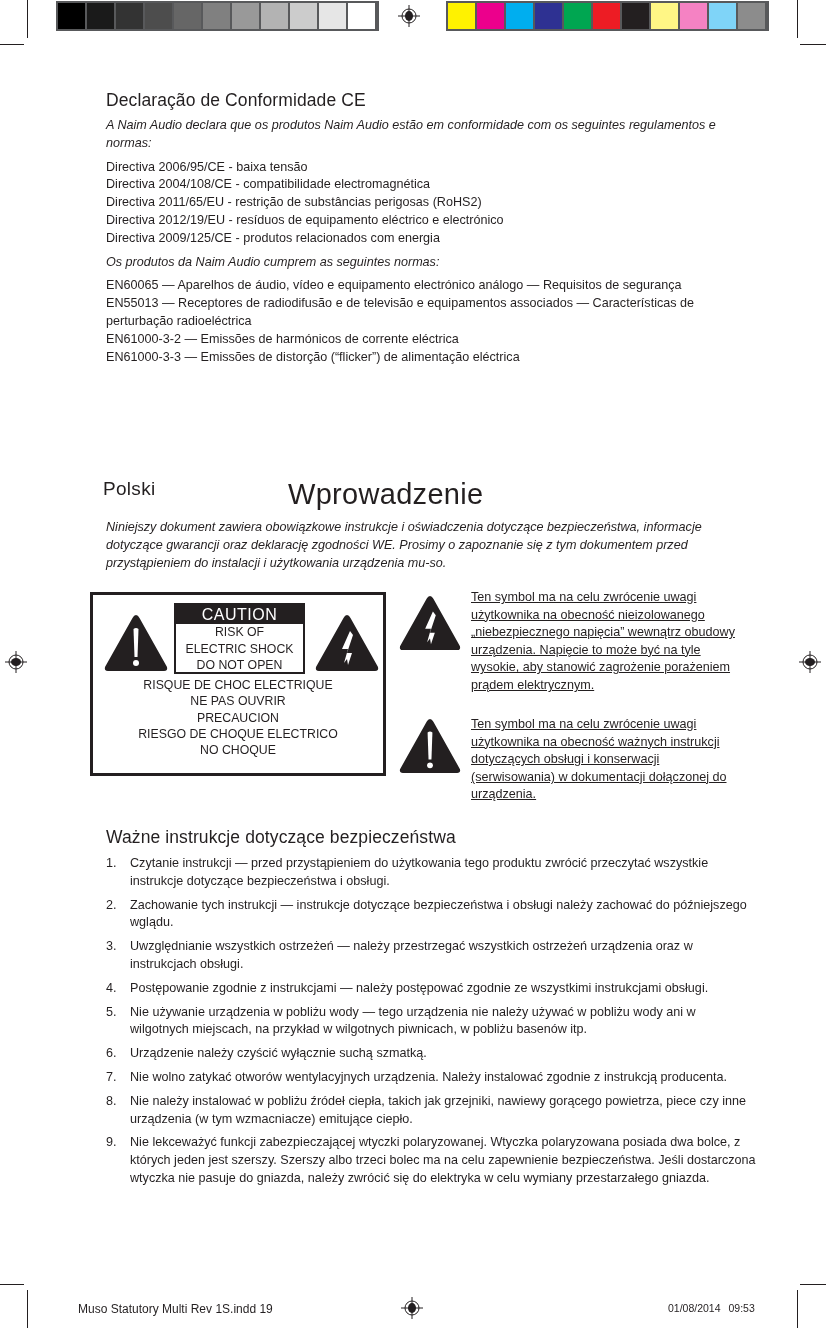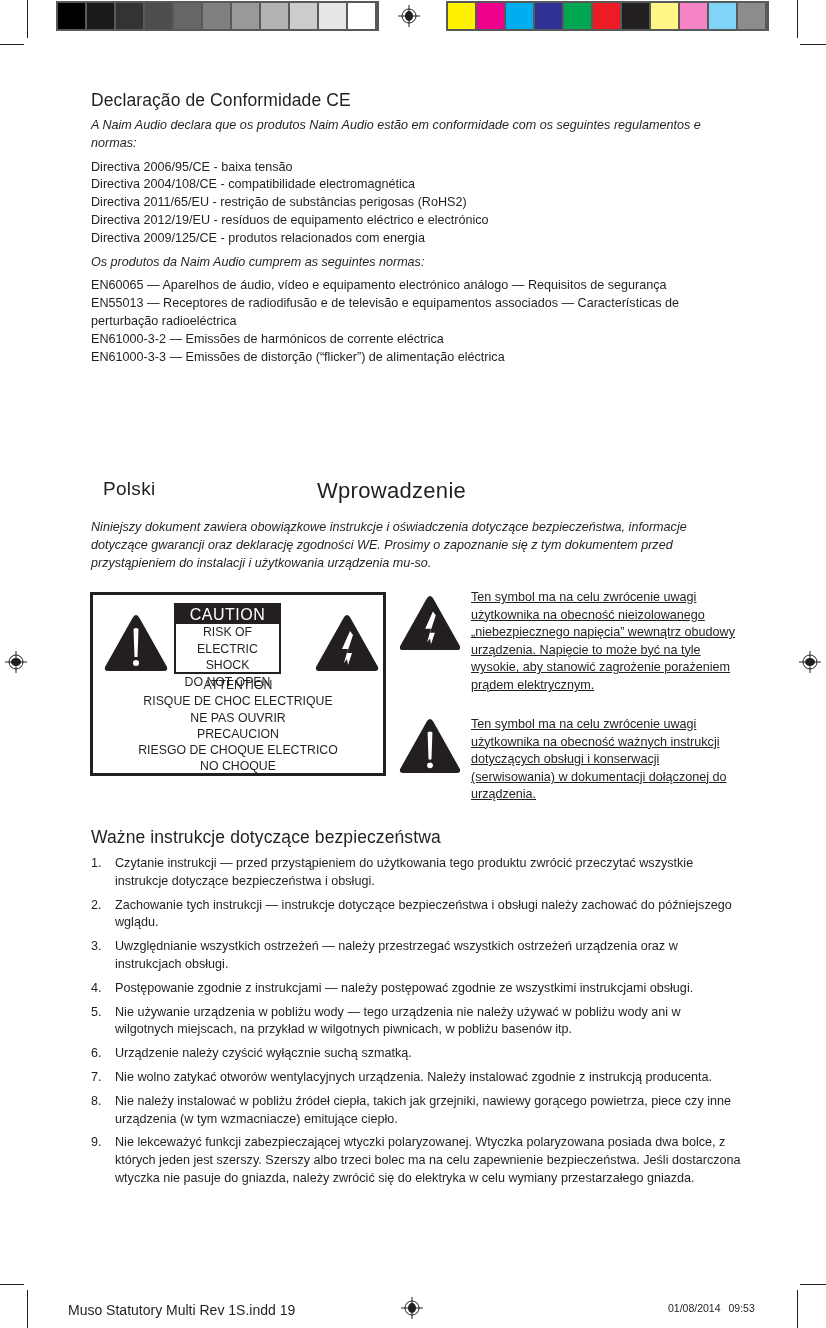--- a/index.html
+++ b/index.html
@@ -8,55 +8,55 @@
 
   
   .colorbar { position: absolute; top: 1px; height: 30px; background: #58595b; display: flex; gap: 2px; padding: 2px; }
   .colorbar .swatch { width: 27px; height: 26px; }
   #bar-gray { left: 56px; width: 323px; }
   #bar-color { left: 446px; width: 323px; }
   .trim { position: absolute; background: #231f20; }
   .reg { position: absolute; width: 22px; height: 22px; }
 
   
-  .content { position: absolute; left: 91px; width: 650px; }
+  .content { position: absolute; left: 106px; width: 650px; }
   .h2 { font-size: 17.5px; font-weight: normal; letter-spacing: 0.1px; }
   .p { font-size: 12.6px; line-height: 17.8px; font-style: italic; }
   .mb6 { margin-bottom: 6px; }
 
   #section-pt { top: 90px; }
   #section-pt .h2 { margin-bottom: 6px; }
   .lines div { font-size: 12.6px; line-height: 17.8px; }
 
   #lang-title { position: absolute; top: 478px; left: 103px; font-size: 19px; letter-spacing: 0.3px; }
-  #intro-title { position: absolute; top: 478px; left: 317px; font-size: 22px; letter-spacing: 0.3px; }
+  #intro-title { position: absolute; top: 478px; left: 288px; font-size: 29px; letter-spacing: 0.3px; }
   #intro-body { top: 519px; }
 
   
   #caution-panel { position: absolute; left: 90px; top: 592px; width: 296px; height: 184px; border: 3px solid #231f20; }
-  #caution-box { position: absolute; left: 81px; top: 8px; width: 107px; height: 71px; border: 2px solid #231f20; }
+  #caution-box { position: absolute; left: 81px; top: 8px; width: 131px; height: 71px; border: 2px solid #231f20; }
   #caution-head { background: #231f20; color: #fff; text-align: center; font-size: 16px; line-height: 19px; letter-spacing: 0.5px; }
   .cbox-line { text-align: center; font-size: 12.3px; line-height: 16.5px; }
   #caution-lines { position: absolute; left: 0; right: 0; top: 82px; text-align: center; }
   #caution-lines div { font-size: 12.3px; line-height: 16.3px; }
   .tri { position: absolute; }
 
   .sym-icon { position: absolute; }
   .sym-text { position: absolute; left: 471px; width: 270px; font-size: 12.6px; line-height: 17.6px; text-decoration: underline; }
   #sym1-text { top: 589px; }
   #sym2-text { top: 716px; }
 
   #safety { top: 827px; }
   #safety .h2 { margin-bottom: 7px; }
   ol.items { list-style: none; }
   ol.items li { position: relative; padding-left: 24px; font-size: 12.6px; line-height: 17.8px; margin-bottom: 6px; }
   ol.items li .num { position: absolute; left: 0; top: 0; }
 
   
-  #slug-left { position: absolute; left: 68px; top: 1302px; font-size: 14px; color: #231f20; }
+  #slug-left { position: absolute; left: 78px; top: 1302px; font-size: 12px; color: #231f20; }
   #slug-right { position: absolute; left: 668px; top: 1302px; font-size: 10.5px; color: #231f20; word-spacing: 5px; }
 </style>
 </head>
 <body>
 
 <div id="bar-gray" class="colorbar">
   <div class="swatch" style="background: rgb(0, 0, 0);"></div>
   <div class="swatch" style="background: rgb(26, 26, 26);"></div>
   <div class="swatch" style="background: rgb(51, 51, 51);"></div>
   <div class="swatch" style="background: rgb(77, 77, 77);"></div>
@@ -151,21 +151,20 @@
     <div id="caution-head">CAUTION</div>
     <div class="cbox-line">RISK OF</div>
     <div class="cbox-line">ELECTRIC SHOCK</div>
     <div class="cbox-line">DO NOT OPEN</div>
   </div>
   <svg class="tri" style="left:221px; top:18px;" width="66" height="60" viewBox="0 0 66 60">
     <path d="M33 2 Q35 2 36.5 5 L64 54 Q65 58 61 58 L5 58 Q1 58 2 54 L29.5 5 Q31 2 33 2 Z" fill="#231f20"></path>
     <path d="M36 18 L28 36 L34 36 L30 50 L33 46 L34 52 L38 40 L33 40 L39 22 Z" fill="#fff"></path>
   </svg>
   <div id="caution-lines">
-    <div>ATTENTION</div>
     <div>RISQUE DE CHOC ELECTRIQUE</div>
     <div>NE PAS OUVRIR</div>
     <div>PRECAUCION</div>
     <div>RIESGO DE CHOQUE ELECTRICO</div>
     <div>NO CHOQUE</div>
   </div>
 </div>
 
 <svg class="sym-icon" style="left:397px; top:594px;" width="66" height="58" viewBox="0 0 66 60">
   <path d="M33 2 Q35 2 36.5 5 L64 54 Q65 58 61 58 L5 58 Q1 58 2 54 L29.5 5 Q31 2 33 2 Z" fill="#231f20"></path>

